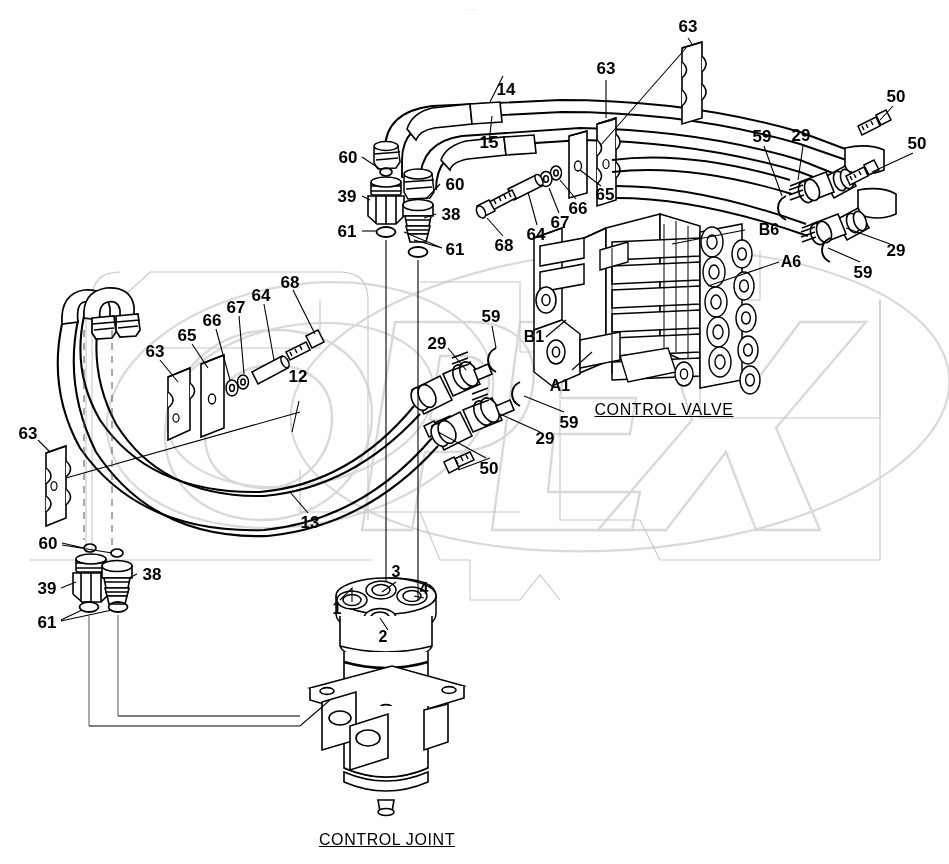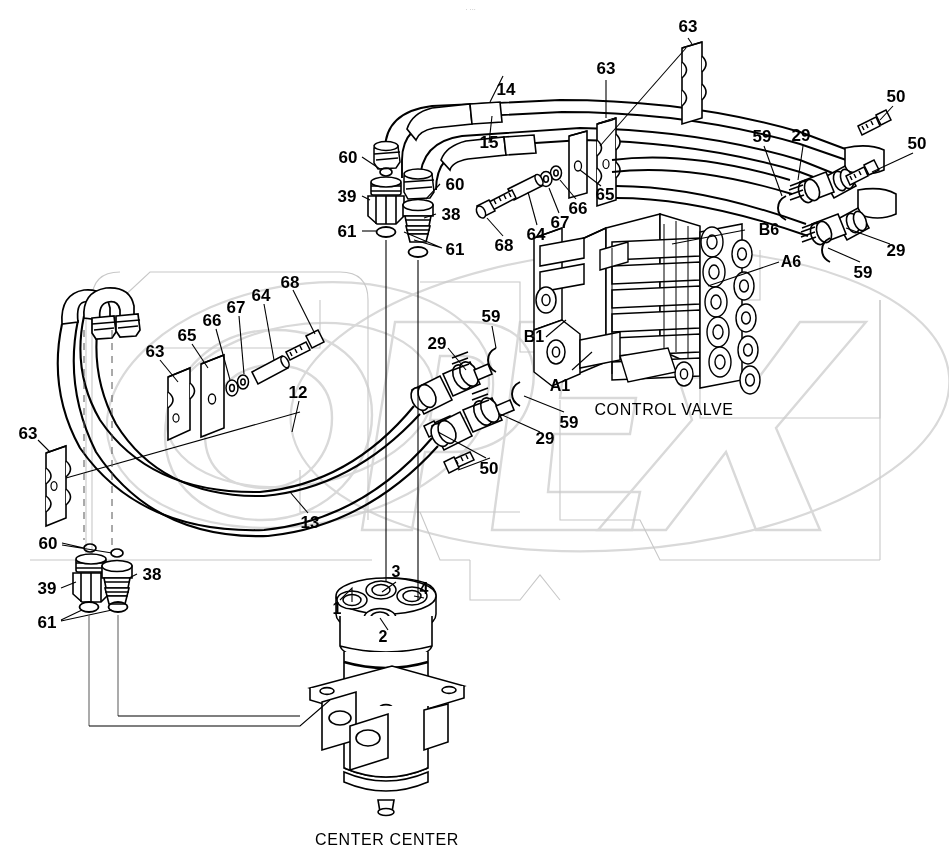--- a/index.html
+++ b/index.html
@@ -15,21 +15,21 @@
     position:absolute;
     font-family:"Liberation Sans", sans-serif;
     color:#000;
     white-space:nowrap;
     line-height:1;
     transform:translate(-50%,-50%);
   }
   .num{font-size:17px;font-weight:bold;}
   .port{font-size:16px;font-weight:bold;}
   .cj{font-size:16px;font-weight:bold;}
-  .caption{font-size:16px;letter-spacing:.6px;}
+  .caption{font-size:16px;letter-spacing:.6px;text-decoration:underline;}
   .tiny{font-size:5px;color:#555;letter-spacing:.5px;}
 </style>
 </head>
 <body>
 
 <div id="sheet">
 
   <svg id="art" viewBox="0 0 949 864">
     <defs>
       <clipPath id="clipAll">
@@ -578,21 +578,21 @@
   <div class="lbl num" style="left:560px;top:222px;">67</div>
   <div class="lbl num" style="left:536px;top:234px;">64</div>
   <div class="lbl num" style="left:504px;top:245px;">68</div>
   <div class="lbl num" style="left:290px;top:282px;">68</div>
   <div class="lbl num" style="left:236px;top:307px;">67</div>
   <div class="lbl num" style="left:261px;top:295px;">64</div>
   <div class="lbl num" style="left:212px;top:320px;">66</div>
   <div class="lbl num" style="left:187px;top:335px;">65</div>
   <div class="lbl num" style="left:155px;top:351px;">63</div>
   <div class="lbl num" style="left:28px;top:433px;">63</div>
-  <div class="lbl num" style="left:298px;top:392px;">12</div>
+  <div class="lbl num" style="left:298px;top:376px;">12</div>
   <div class="lbl num" style="left:310px;top:522px;text-align:right;">13</div>
   <div class="lbl num" style="left:437px;top:343px;">29</div>
   <div class="lbl num" style="left:491px;top:316px;">59</div>
   <div class="lbl num" style="left:569px;top:422px;">59</div>
   <div class="lbl num" style="left:545px;top:438px;">29</div>
   <div class="lbl num" style="left:489px;top:468px;">50</div>
   <div class="lbl num" style="left:48px;top:543px;">60</div>
   <div class="lbl num" style="left:47px;top:588px;">39</div>
   <div class="lbl num" style="left:152px;top:574px;">38</div>
   <div class="lbl num" style="left:47px;top:622px;">61</div>
@@ -601,15 +601,15 @@
   <div class="lbl port" style="left:791px;top:262px;">A6</div>
   <div class="lbl port" style="left:534px;top:337px;">B1</div>
   <div class="lbl port" style="left:560px;top:386px;">A1</div>
 
   <div class="lbl cj" style="left:337px;top:609px;">1</div>
   <div class="lbl cj" style="left:383px;top:637px;">2</div>
   <div class="lbl cj" style="left:396px;top:572px;">3</div>
   <div class="lbl cj" style="left:424px;top:589px;">4</div>
 
   <div class="lbl caption" style="left:664px;top:410px;">CONTROL VALVE</div>
-  <div class="lbl caption" style="left:387px;top:840px;">CENTER CENTER</div>
+  <div class="lbl caption" style="left:387px;top:840px;">CONTROL JOINT</div>
 
 </div>
 
 </body></html>

